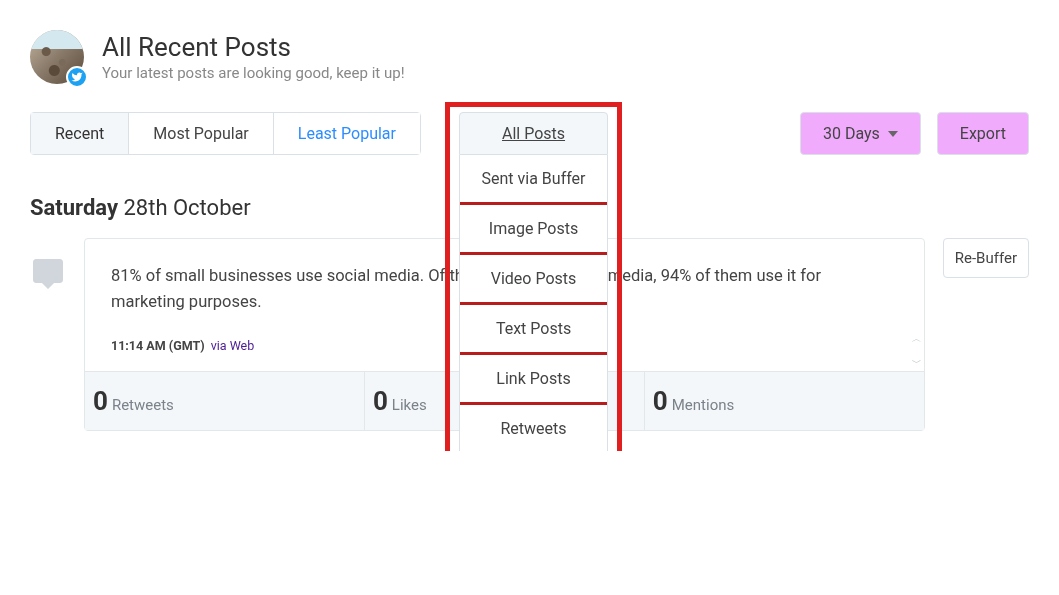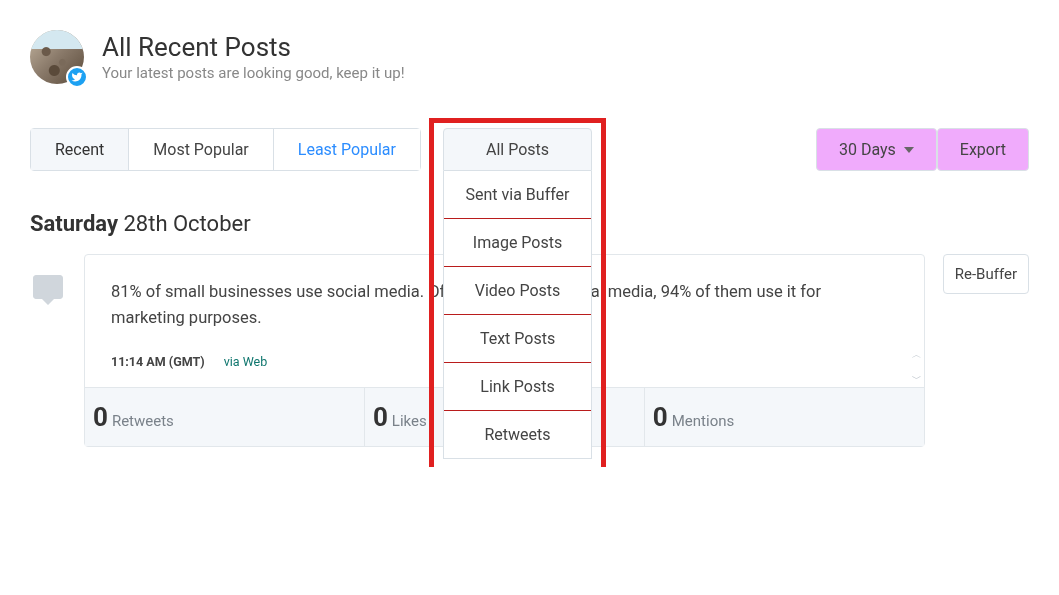--- a/index.html
+++ b/index.html
@@ -7,21 +7,21 @@
       font-family: -apple-system, BlinkMacSystemFont, 'Segoe UI', Roboto, Helvetica, Arial, sans-serif;
       background: #fff;
       color: #333;
       padding: 20px 30px;
       width: 1059px;
     }
     .header {
       display: flex;
       align-items: center;
       gap: 18px;
-      margin-bottom: 44px;
+      margin-bottom: 28px;
       padding-top: 10px;
     }
     .avatar-wrap {
       position: relative;
       width: 54px;
       height: 54px;
     }
     .avatar-circle {
       width: 54px;
       height: 54px;
@@ -61,20 +61,21 @@
       color: #333;
       margin-bottom: 2px;
     }
     .header-text p {
       font-size: 15px;
       color: #888;
     }
     .toolbar-row {
       display: flex;
       align-items: flex-start;
+      gap: 16px;
       margin-bottom: 40px;
       position: relative;
       justify-content: flex-end;
     }
     .tab-group {
       display: flex;
       border: 1px solid #d9e0e6;
       border-radius: 4px;
       overflow: visible;
     }
@@ -114,37 +115,38 @@
     }
     .dropdown-wrap {
       position: relative;
     }
     .dropdown-wrap .tab {
       background: #f4f7fa;
       border: 1px solid #d9e0e6;
       border-radius: 4px 4px 0 0;
       padding-left: 42px;
       padding-right: 42px;
+      text-decoration: underline;
     }
     .dropdown-menu {
       position: absolute;
       top: 100%;
       left: 0;
       right: 0;
       background: #fff;
       border: 1px solid #d9e0e6;
       border-top: none;
       z-index: 5;
     }
     .dropdown-item {
       padding: 14px 10px;
       text-align: center;
       font-size: 16px;
       color: #444;
-      border-bottom: 1px solid #b91c1c;
+      border-bottom: 3px solid #b91c1c;
       cursor: pointer;
     }
     .dropdown-item:last-child { border-bottom: none; }
     .highlight-box {
       position: absolute;
       border: 5px solid #e02020;
       pointer-events: none;
       z-index: 10;
     }
     .date-header {
@@ -179,21 +181,21 @@
       font-size: 16.5px;
       line-height: 1.6;
       color: #444;
       margin-bottom: 22px;
     }
     .post-meta {
       font-size: 12.5px;
       color: #444;
     }
     .post-meta .bold { font-weight: 700; }
-    .post-meta .via { color: #0f766e; margin-left: 16px; }
+    .post-meta .via { color: #4c1d95; margin-left: 3px; }
     .post-stats {
       display: flex;
       background: #f4f7fa;
       border-top: 1px solid #e2e7eb;
     }
     .stat {
       flex: 1;
       padding: 14px 8px;
       text-align: left;
       border-right: 1px solid #e2e7eb;

